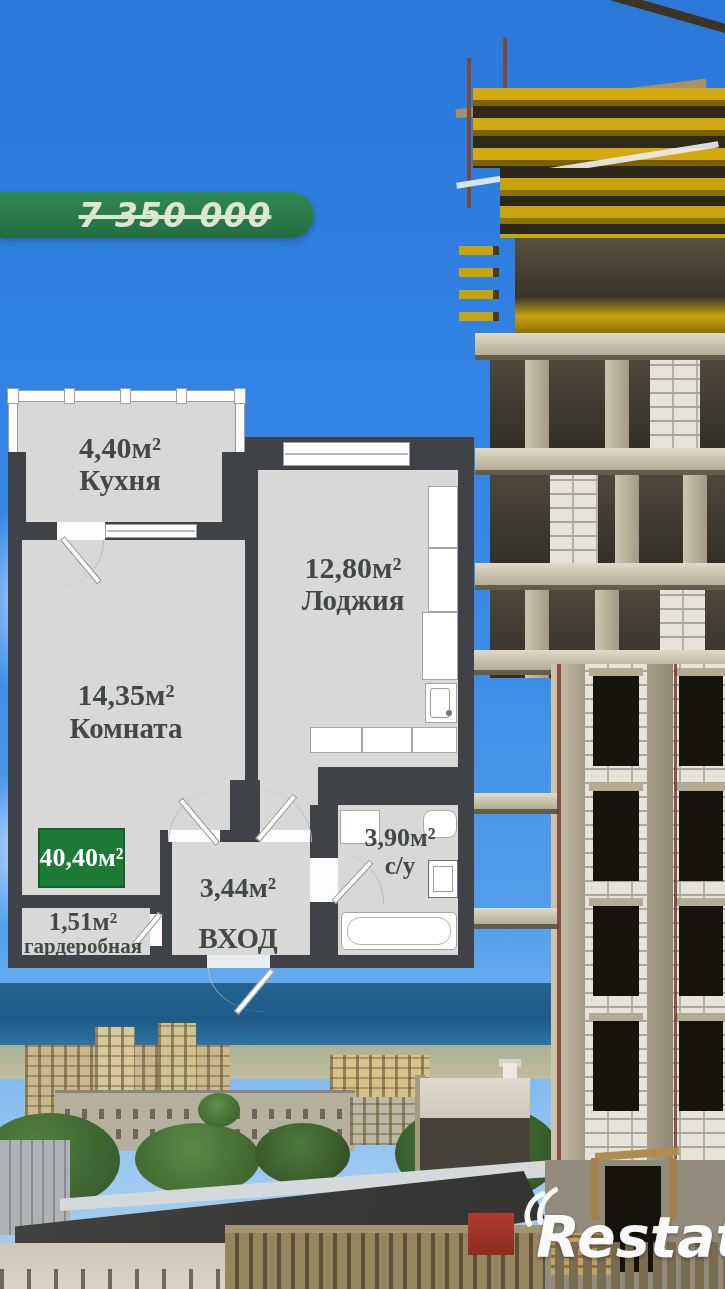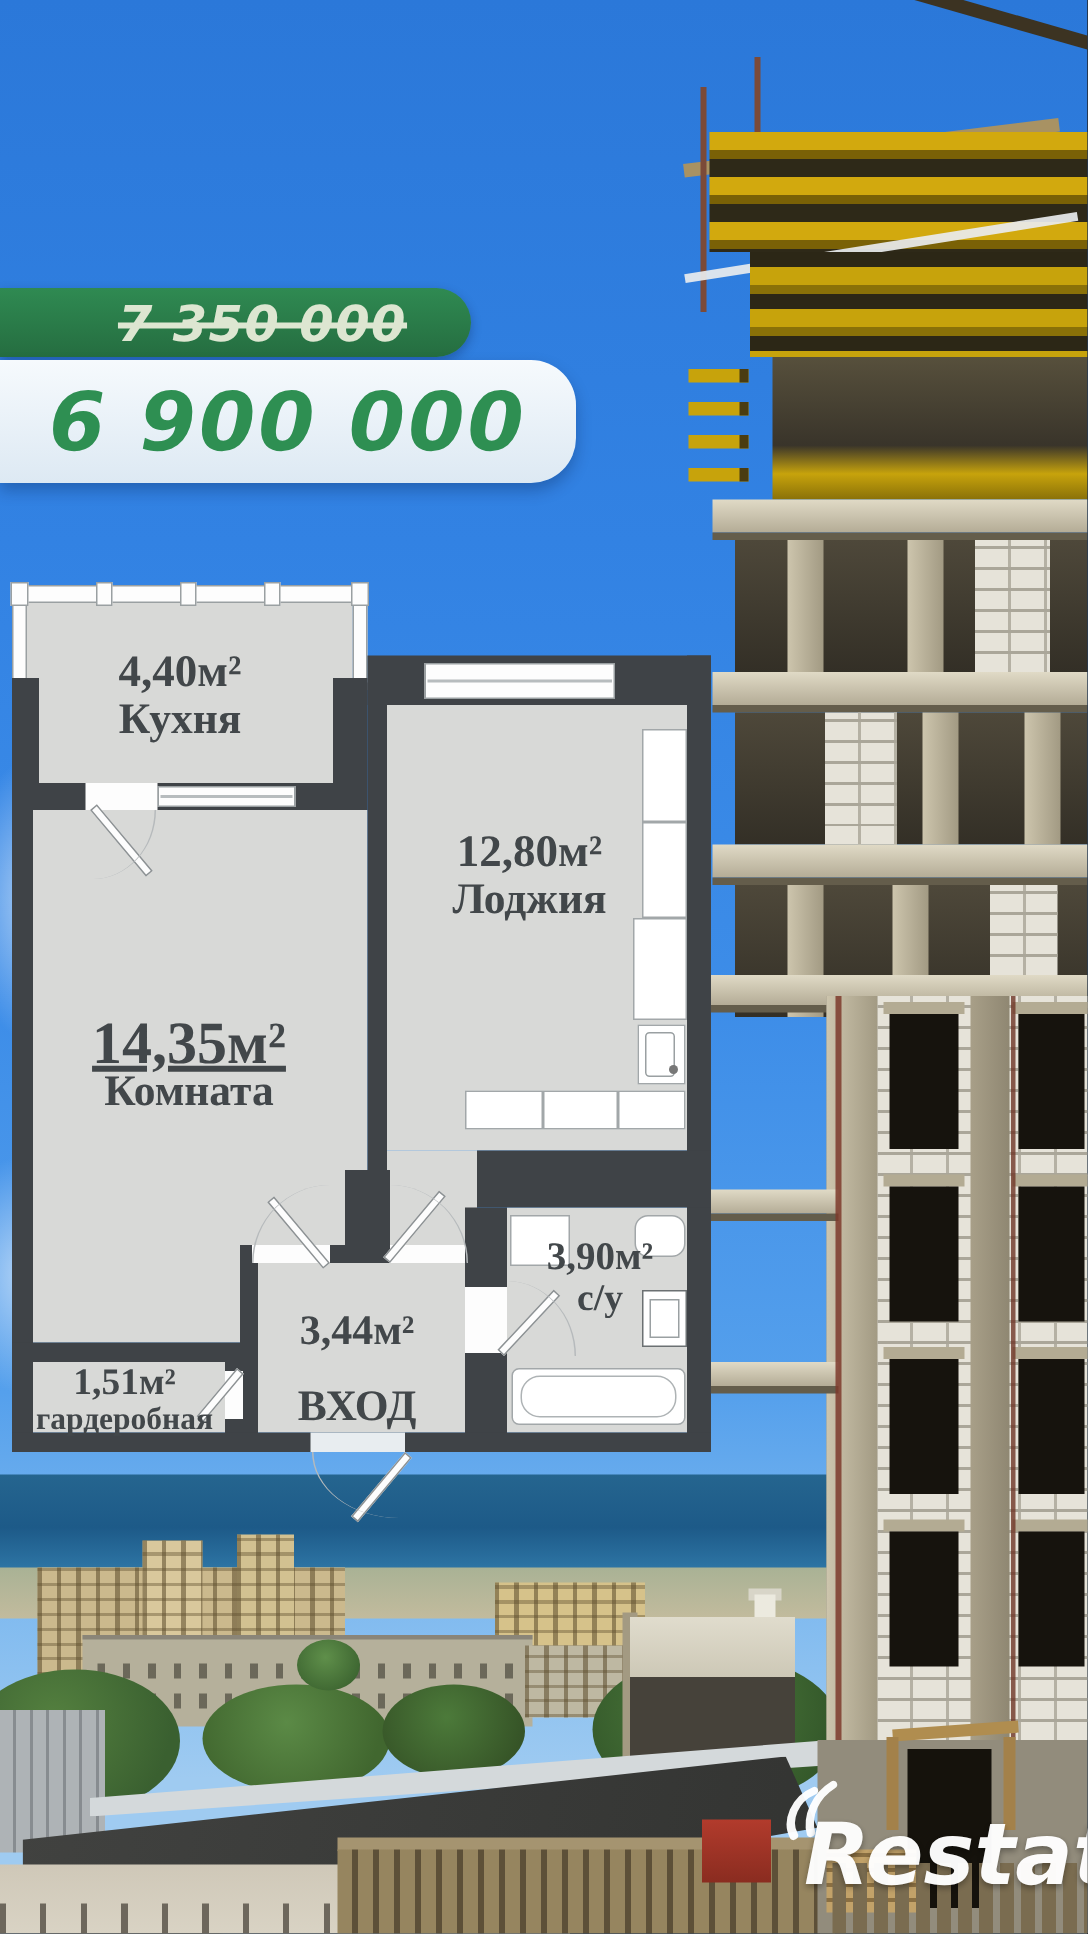--- a/index.html
+++ b/index.html
@@ -245,38 +245,38 @@
     <div class="fix" style="left:415px;top:420px;width:34px;height:28px;border-radius:9px;"></div>
     <div class="fix" style="left:420px;top:470px;width:30px;height:38px;border-color:#6b7072;">
       <div style="position:absolute;left:4px;top:5px;width:18px;height:24px;border:1px solid #9aa0a2;"></div>
     </div>
     <div class="fix" style="left:333px;top:522px;width:116px;height:38px;border-radius:5px;">
       <div style="position:absolute;left:5px;top:4px;width:102px;height:26px;border:1px solid #aeb3b5;border-radius:13px;"></div>
     </div>
 
     <div class="lbl" style="left:112px;top:58px;font-size:30px;">4,40м²</div>
     <div class="lbl" style="left:112px;top:90px;font-size:29px;">Кухня</div>
-    <div class="lbl" style="left:118px;top:305px;font-size:40px;text-decoration:underline;">14,35м²</div>
+    <div class="lbl" style="left:118px;top:305px;font-size:30px;">14,35м²</div>
     <div class="lbl" style="left:118px;top:338px;font-size:29px;">Комната</div>
     <div class="lbl" style="left:345px;top:178px;font-size:30px;">12,80м²</div>
     <div class="lbl" style="left:345px;top:210px;font-size:29px;">Лоджия</div>
     <div class="lbl" style="left:230px;top:498px;font-size:28px;">3,44м²</div>
     <div class="lbl" style="left:230px;top:548px;font-size:29px;">ВХОД</div>
     <div class="lbl" style="left:75px;top:532px;font-size:25px;">1,51м²</div>
     <div class="lbl" style="left:75px;top:556px;font-size:21px;">гардеробная</div>
     <div class="lbl" style="left:392px;top:448px;font-size:26px;">3,90м²</div>
     <div class="lbl" style="left:392px;top:476px;font-size:25px;">с/у</div>
 
+    <div class="badge">
+      <span>40,40м²</span>
+    </div>
   </div>
 
   <div class="abs banner-old">
     <span>7 350 000</span>
-  </div>
-  <div class="abs banner-new">
-    <span>6 900 000</span>
   </div>
 
   <div class="abs logo">
     <svg width="44" height="44" viewBox="0 0 44 44">
       <g transform="skewX(-10)" fill="none" stroke="#ffffff" stroke-width="5.5" stroke-linecap="round" opacity="0.96">
         <path d="M14 38 A 20 20 0 0 1 22 8"></path>
         <path d="M25 36 A 26 26 0 0 1 34 4"></path>
       </g>
     </svg>
     <span class="txt">Restate</span>

